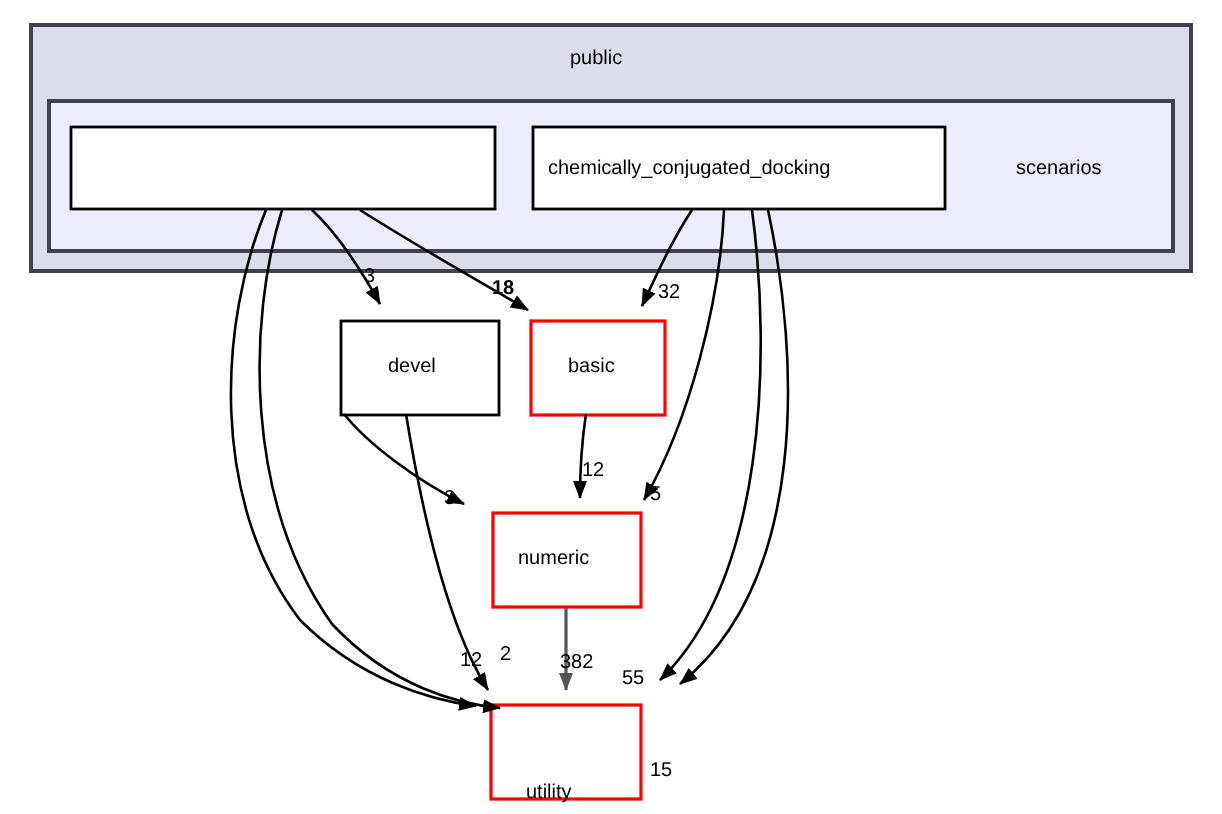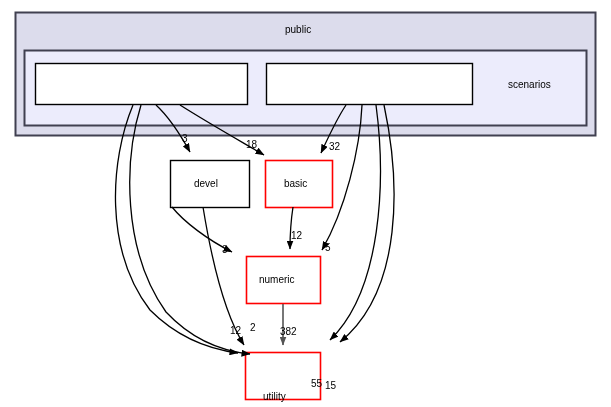--- a/index.html
+++ b/index.html
@@ -59,30 +59,31 @@
 
       <path d="M203,207 C210,250 222,310 244,345" marker-end="url(#ah)"></path>
     </g>
 
     <path fill="none" stroke="#555555" stroke-width="1.6" d="M283,304 L283,345" marker-end="url(#ahg)"></path>
   </svg>
 
   <div class="lbl" style="left:285px;top:24px;">public</div>
   <div class="lbl" style="left:508px;top:79px;">scenarios</div>
 
+  <div class="lbl" style="left:274px;top:79px;">chemically_conjugated_docking</div>
   <div class="lbl" style="left:194px;top:178px;">devel</div>
   <div class="lbl" style="left:284px;top:178px;">basic</div>
   <div class="lbl" style="left:259px;top:274px;">numeric</div>
   <div class="lbl" style="left:263px;top:391px;">utility</div>
 
   <div class="lbl" style="left:182px;top:133px;">3</div>
-  <div class="lbl" style="left:246px;top:139px;">18</div>
+  <div class="lbl" style="left:246px;top:139px;font-weight:bold;">18</div>
   <div class="lbl" style="left:329px;top:141px;">32</div>
   <div class="lbl" style="left:222px;top:244px;">3</div>
   <div class="lbl" style="left:291px;top:230px;">12</div>
   <div class="lbl" style="left:325px;top:242px;">5</div>
   <div class="lbl" style="left:230px;top:325px;">12</div>
   <div class="lbl" style="left:250px;top:322px;">2</div>
   <div class="lbl" style="left:280px;top:326px;">382</div>
-  <div class="lbl" style="left:311px;top:334px;margin-top:44px;">55</div>
+  <div class="lbl" style="left:311px;top:334px;">55</div>
   <div class="lbl" style="left:325px;top:332px;margin-top:48px;">15</div>
 
 </div>
 
 </body></html>

